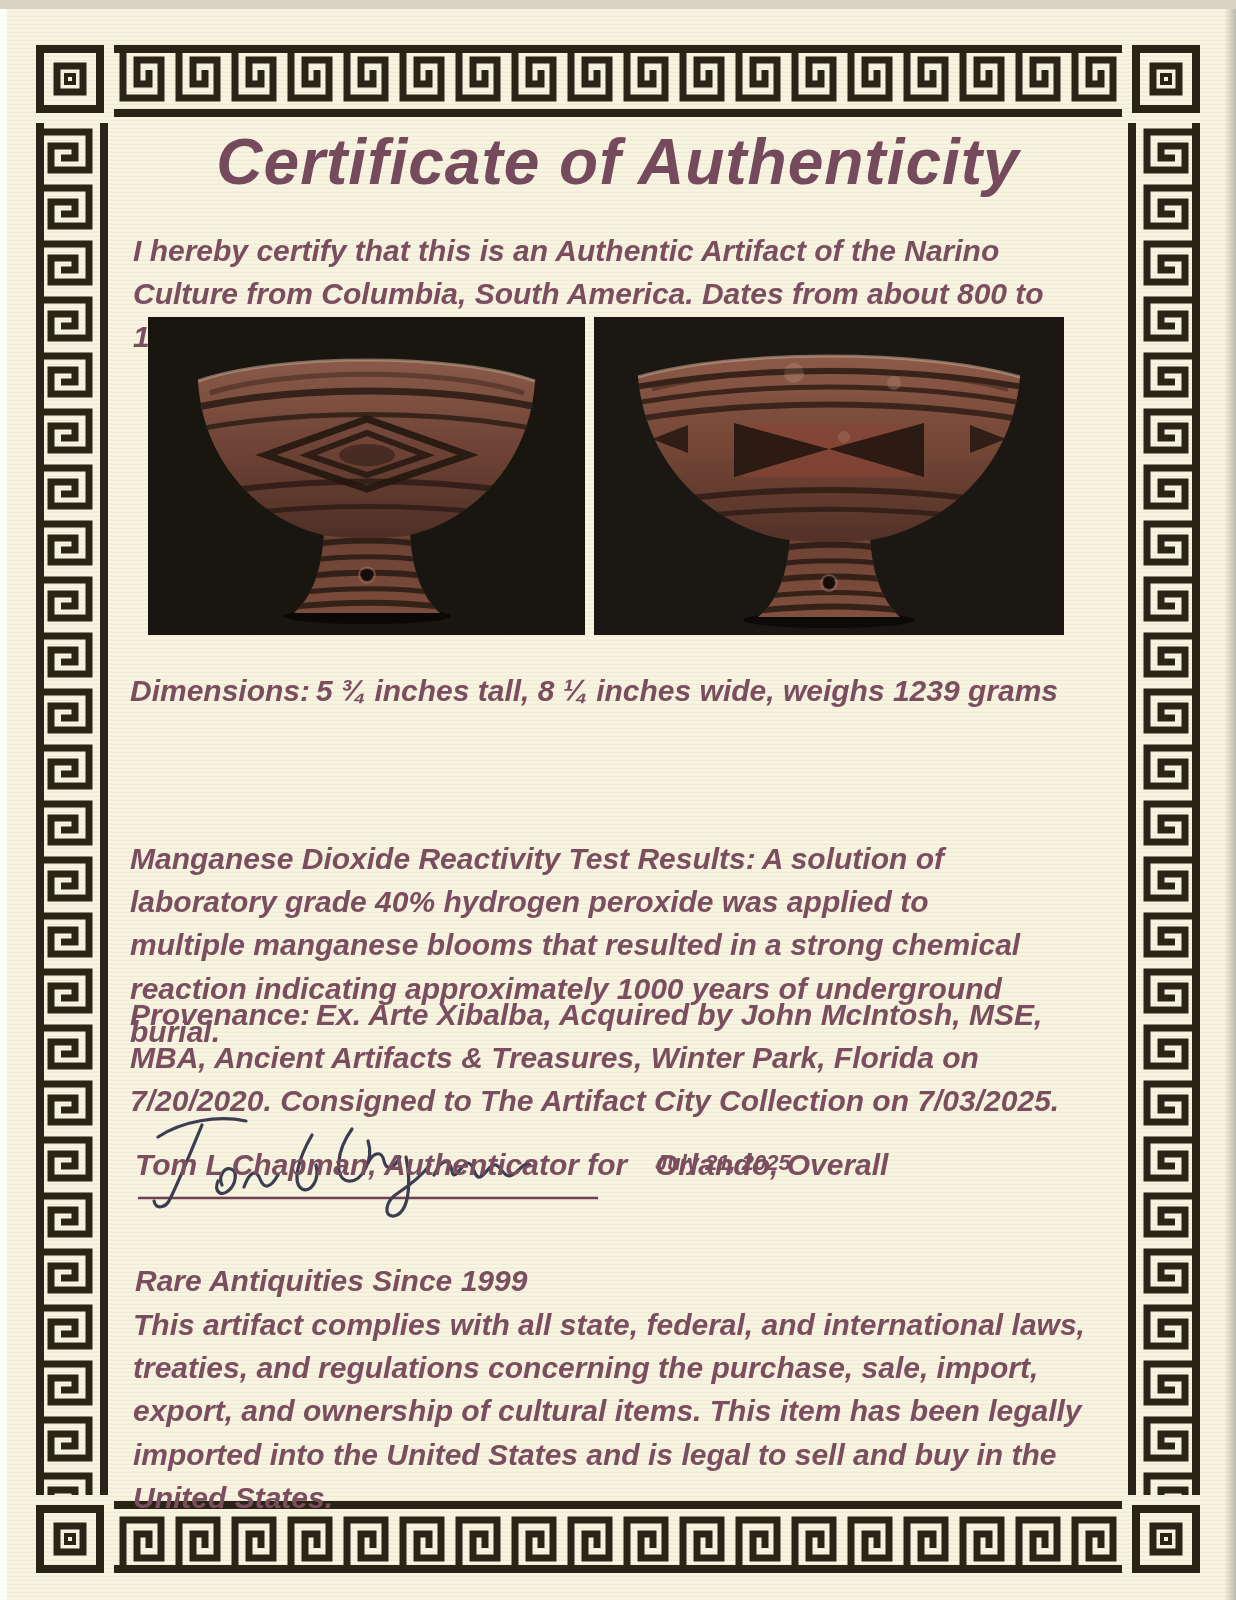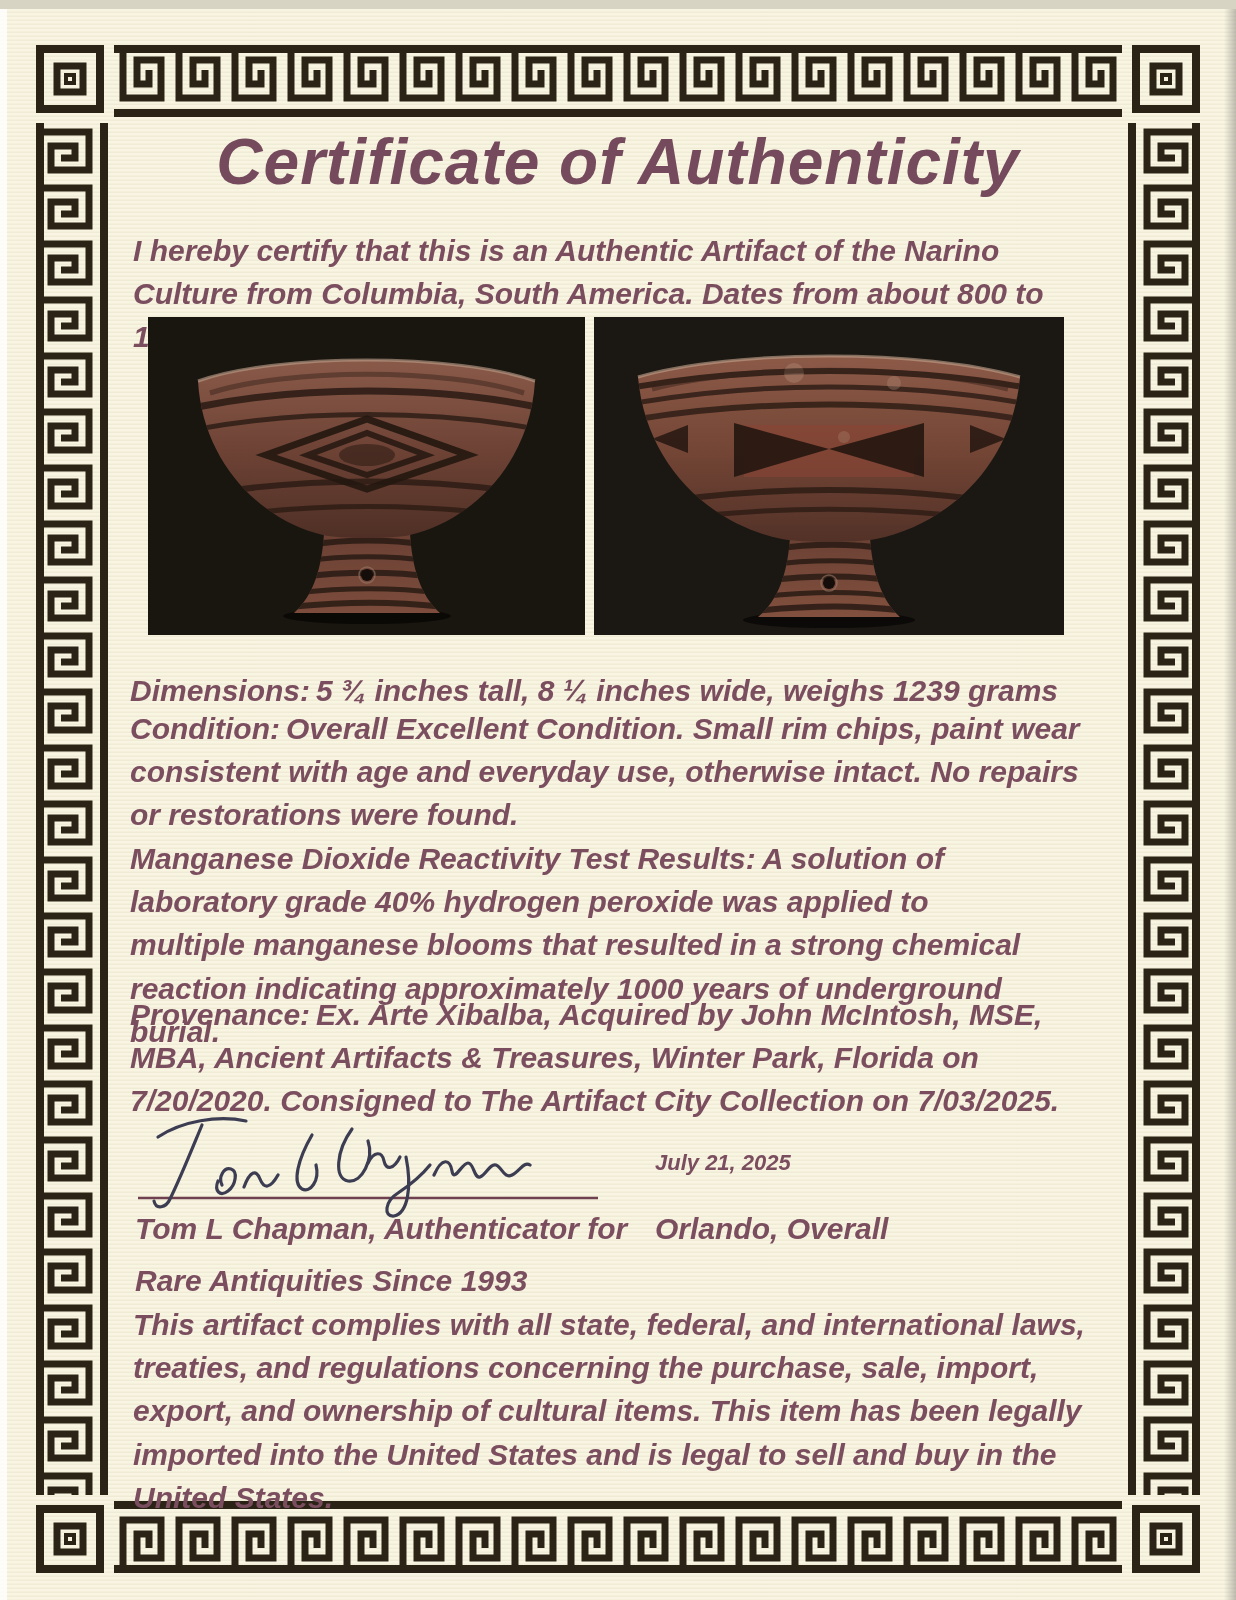--- a/index.html
+++ b/index.html
@@ -38,21 +38,21 @@
   .photo-left{left:148px;}
   .photo-right{left:594px;}
   .para .lbl{font-weight:bold;margin-right:6px;}
   .sec-dimensions{top:660px;left:130px;width:960px;}
   .sec-condition{top:698px;left:130px;width:952px;}
   .sec-manganese{top:828px;left:130px;width:910px;}
   .sec-provenance{top:984px;left:130px;width:948px;}
   .sig-block{position:absolute;left:128px;top:1092px;width:500px;height:120px;}
   .sig-date{top:1138px;left:655px;font-size:22px;}
   .cols-row{left:135px;width:980px;display:flex;}
-  .row1{top:1198px;align-items:flex-end;}
+  .row1{top:1134px;align-items:flex-end;}
   .row2{top:1250px;}
   .colL{width:520px;}
   .colR{flex:1;}
   .legal{top:1294px;left:133px;width:962px;}
 </style>
 </head>
 <body>
 
 <div class="page">
 
@@ -210,23 +210,20 @@
       <circle cx="250" cy="120" r="6" fill="#b08d78" opacity=".3"></circle>
     </g>
     <path d="M44,60 C140,32 330,32 426,60" stroke="#bb9d87" stroke-width="3" fill="none" opacity=".65"></path>
     <path d="M58,72 C150,47 320,47 414,72" stroke="#3a241c" stroke-width="5" fill="none" opacity=".5"></path>
   </svg>
 
   <div class="body-text para sec-dimensions">
     <span class="lbl">Dimensions:</span><span>5 ¾ inches tall, 8 ¼ inches wide, weighs 1239 grams</span>
   </div>
 
-  <div class="body-text para sec-condition">
-    <span class="lbl">Condition:</span><span>Overall Excellent Condition. Small rim chips, paint wear consistent with age and everyday use, otherwise intact. No repairs or restorations were found.</span>
-  </div>
 
   <div class="body-text para sec-manganese">
     <span class="lbl">Manganese Dioxide Reactivity Test Results:</span><span>A solution of laboratory grade 40% hydrogen peroxide was applied to multiple manganese blooms that resulted in a strong chemical reaction indicating approximately 1000 years of underground burial.</span>
   </div>
 
   <div class="body-text para sec-provenance">
     <span class="lbl">Provenance:</span><span>Ex. Arte Xibalba, Acquired by John McIntosh, MSE, MBA, Ancient Artifacts &amp; Treasures, Winter Park, Florida on 7/20/2020. Consigned to The Artifact City Collection on 7/03/2025.</span>
   </div>
 
   <div class="sig-block">
@@ -246,18 +243,18 @@
     </svg>
   </div>
   <div class="body-text sig-date">July 21, 2025</div>
 
   <div class="body-text cols-row row1">
     <div class="colL">Tom L Chapman, Authenticator for</div>
     <div class="colR">Orlando, Overall</div>
   </div>
 
   <div class="body-text cols-row row2">
-    <div class="colR">Rare Antiquities Since 1993</div>
+    <div class="colR">Rare Antiquities Since 1999</div>
   </div>
 
   <div class="body-text legal">This artifact complies with all state, federal, and international laws, treaties, and regulations concerning the purchase, sale, import, export, and ownership of cultural items. This item has been legally imported into the United States and is legal to sell and buy in the United States.</div>
 
 </div>
 
 </body></html>

